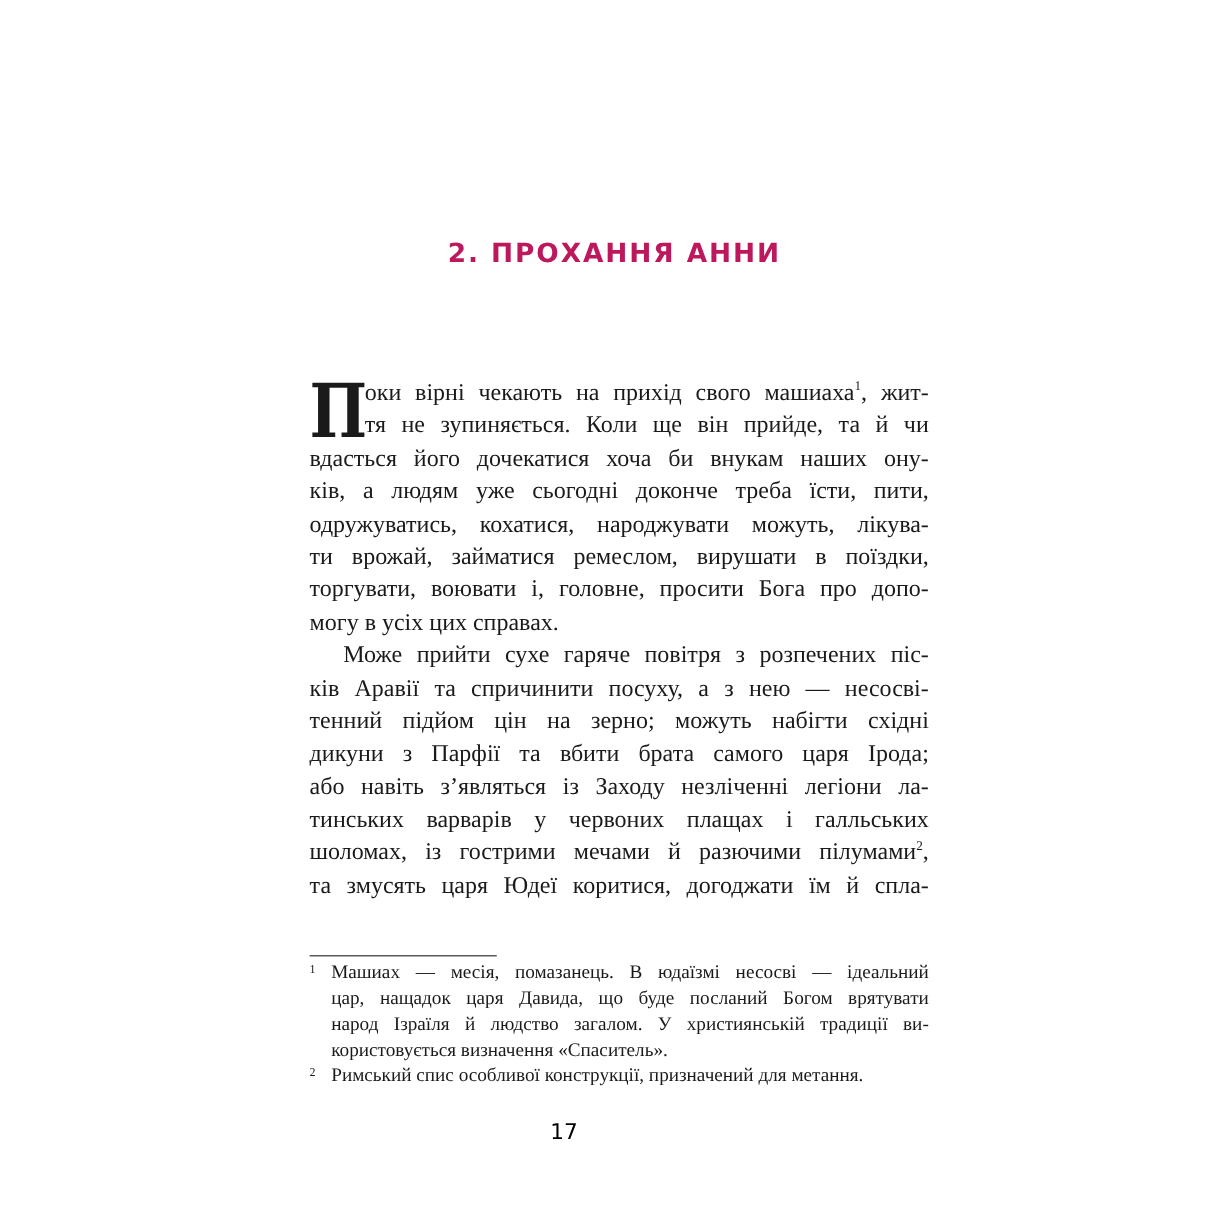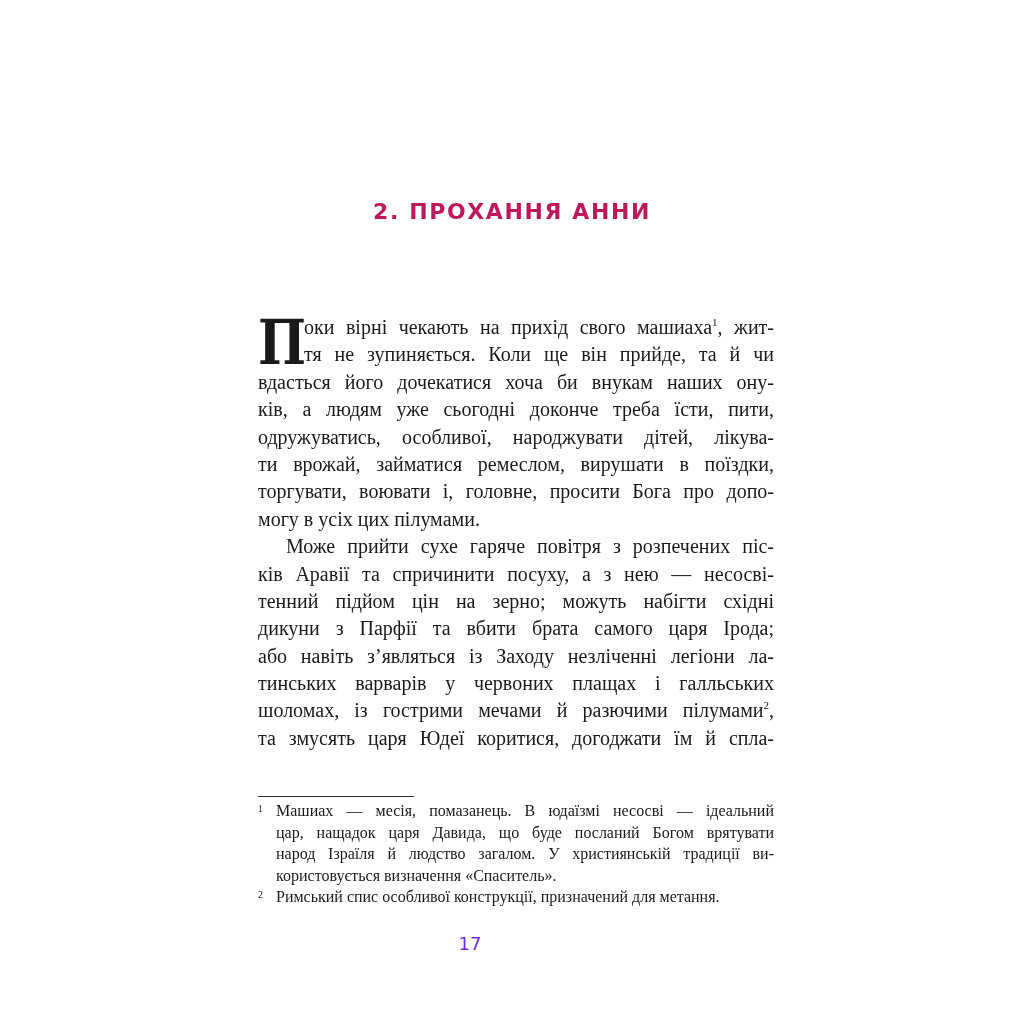--- a/index.html
+++ b/index.html
@@ -29,41 +29,41 @@
   .footnotes {
     position: absolute; left: 258px; top: 800px; width: 516px;
     font-family: "Liberation Serif", serif; font-size: 16px; line-height: 21.5px; color: #1a1a1a;
   }
   .fn { position: relative; padding-left: 18px; }
   .fn .fn-num { position: absolute; left: 0; top: -2px; font-size: 10px; }
   .fn .l { display: block; white-space: nowrap; text-align: justify; text-align-last: justify; }
   .fn .l.last { text-align-last: left; }
   .page-number {
     position: absolute; left: 0; width: 940px; top: 933px; text-align: center;
-    font-family: "DejaVu Sans", sans-serif; font-size: 18px; color: #6d28d9;
+    font-family: "DejaVu Sans", sans-serif; font-size: 18px; color: #000000;
   }
 </style>
 </head>
 <body>
 
 <div class="page">
 
   <div class="chapter-title">2. ПРОХАННЯ АННИ</div>
 
   <div class="body-text">
     <span class="dropcap">П</span>
 
     <span class="line dc"><span>оки вірні чекають на прихід свого машиаха</span><sup>1</sup><span>, жит-</span></span>
     <span class="line dc">тя не зупиняється. Коли ще він прийде, та й чи</span>
     <span class="line">вдасться його дочекатися хоча би внукам наших ону-</span>
     <span class="line">ків, а людям уже сьогодні доконче треба їсти, пити,</span>
-    <span class="line">одружуватись, особливої, народжувати дітей, лікува-</span>
+    <span class="line">одружуватись, кохатися, народжувати можуть, лікува-</span>
     <span class="line">ти врожай, займатися ремеслом, вирушати в поїздки,</span>
     <span class="line">торгувати, воювати і, головне, просити Бога про допо-</span>
-    <span class="line last">могу в усіх цих пілумами.</span>
+    <span class="line last">могу в усіх цих справах.</span>
 
     <span class="line indent">Може прийти сухе гаряче повітря з розпечених піс-</span>
     <span class="line">ків Аравії та спричинити посуху, а з нею — несосві-</span>
     <span class="line">тенний підйом цін на зерно; можуть набігти східні</span>
     <span class="line">дикуни з Парфії та вбити брата самого царя Ірода;</span>
     <span class="line">або навіть з’являться із Заходу незліченні легіони ла-</span>
     <span class="line">тинських варварів у червоних плащах і галльських</span>
     <span class="line"><span>шоломах, із гострими мечами й разючими пілумами</span><sup>2</sup><span>,</span></span>
     <span class="line">та змусять царя Юдеї коритися, догоджати їм й спла-</span>
   </div>

